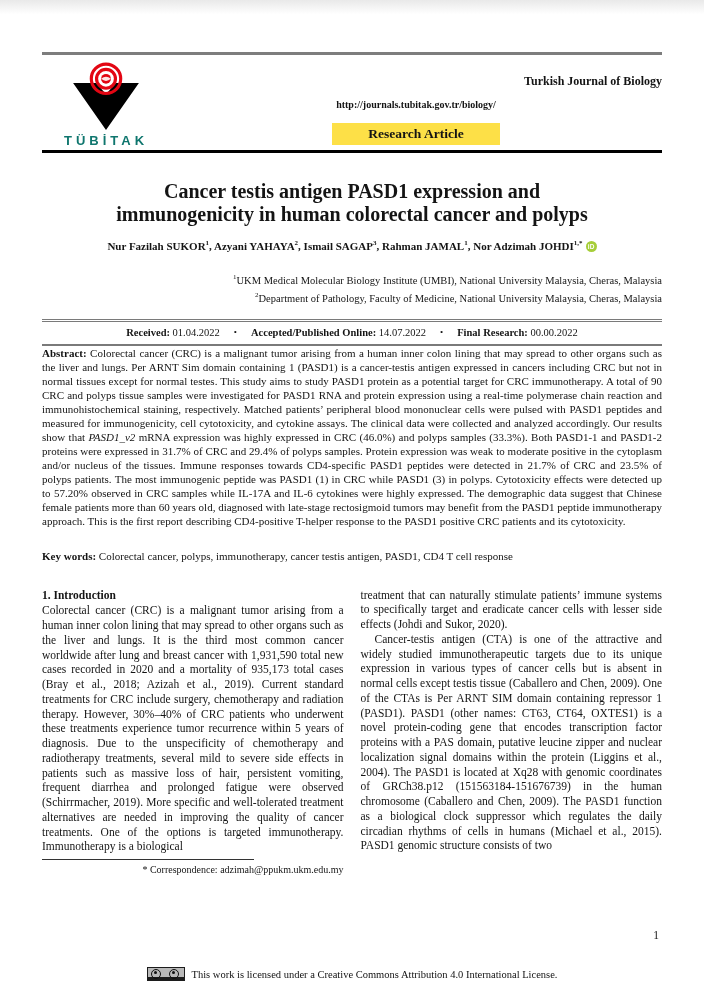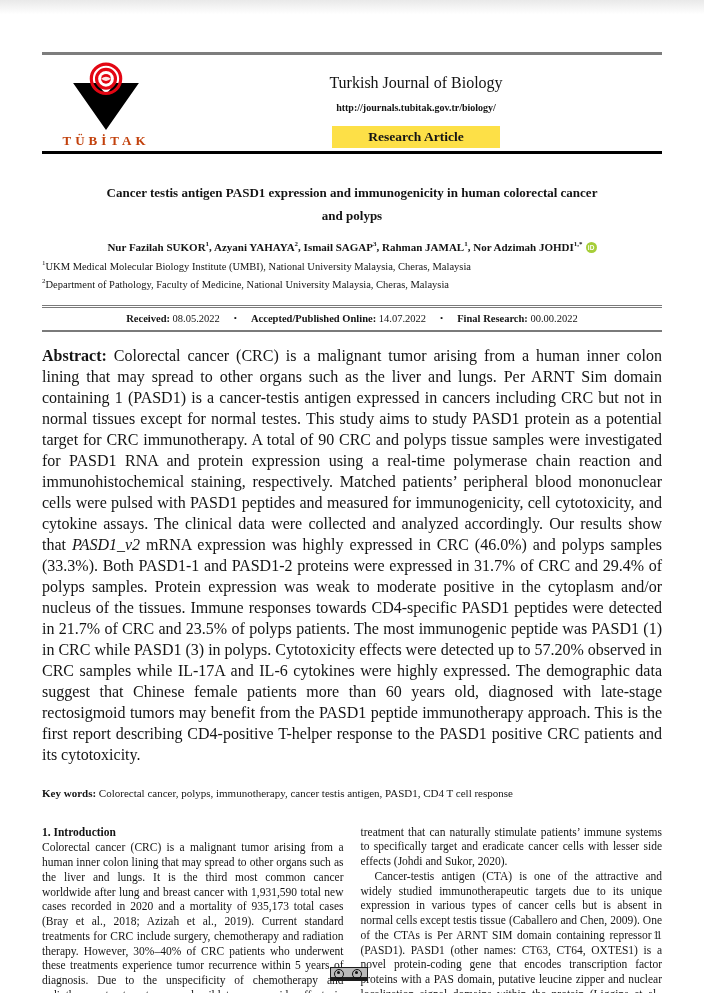--- a/index.html
+++ b/index.html
@@ -10,49 +10,49 @@
   }
   .top-shade{position:absolute;top:0;left:0;right:0;height:16px;
     background:linear-gradient(180deg,#e9e9e9 0%,#ffffff 90%);}
   .rule-top{margin-top:52px;border-top:3px solid #7d7d7d;height:0;}
   .rule-black{margin-top:2px;border-top:3px solid #000;height:0;}
 
   
   .header{display:flex;align-items:flex-start;margin-top:7px;}
   .logo-block{width:128px;text-align:center;flex:0 0 auto;}
   .logo-svg{display:block;margin:0 auto;width:78px;height:70px;}
-  .logo-text{font-family:Liberation Serif, serif;font-weight:bold;
-    font-size:13px;letter-spacing:4px;color:#c2410c;margin-top:1px;}
+  .logo-text{font-family:Liberation Sans, sans-serif;font-weight:bold;
+    font-size:13px;letter-spacing:4px;color:#0f766e;margin-top:1px;}
   .journal-block{flex:1;text-align:center;padding-top:12px;}
-  .journal-title{font-size:16px;font-weight:normal;}
+  .journal-title{font-size:12px;font-weight:bold;text-align:right;}
   .journal-url{font-size:10px;font-weight:bold;margin-top:10px;}
   .badge{display:inline-block;background:#fde047;font-weight:bold;
     font-size:13.5px;padding:3px 36px;margin-top:13px;}
   .issue-block{flex:0 0 auto;width:152px;font-size:11.5px;line-height:16px;
     padding-top:10px;text-align:left;}
 
   
   .article-title{margin-top:27px;padding:0 54px;text-align:center;
-    font-size:13px;font-weight:bold;line-height:23px;}
+    font-size:20px;font-weight:bold;line-height:23px;}
   .authors{margin-top:13px;text-align:center;font-size:11px;font-weight:bold;}
   .authors sup{font-size:7px;}
   .orcid{display:inline-block;vertical-align:1px;margin-left:3px;width:11px;height:11px;
     border-radius:50%;background:#A6CE39;color:#fff;font-family:"Liberation Sans",sans-serif;
     font-size:6.5px;font-weight:bold;line-height:11px;text-align:center;}
-  .affiliations{margin-top:3px;text-align:left;font-size:10.5px;line-height:15.5px;}
+  .affiliations{margin-top:18px;text-align:right;font-size:10.5px;line-height:15.5px;}
   .affiliations sup{font-size:7px;}
 
   
   .received{margin-top:13px;border-top:3px double #7a7a7a;border-bottom:2px solid #7a7a7a;
     padding:5px 0 6px;text-align:center;font-size:10.5px;}
   .received .lbl{font-weight:bold;}
   .received .dot{display:inline-block;margin:0 14px;font-size:9px;vertical-align:1px;}
 
   
-  .abstract{margin-top:13px;font-size:16px;line-height:21px;text-align:justify;}
+  .abstract{font-size:11px;line-height:14px;text-align:justify;}
   .abstract .lbl{font-weight:bold;}
   .abstract .it{font-style:italic;}
   .keywords{margin-top:22px;font-size:11px;text-align:justify;}
   .keywords .lbl{font-weight:bold;}
 
   
   .columns{display:flex;margin-top:26px;}
   .col{width:301.5px;font-size:11.5px;line-height:14.75px;text-align:justify;}
   .col-left{margin-right:17px;}
   .intro-h{font-weight:bold;margin-bottom:1px;}
@@ -105,21 +105,21 @@
 
   <div class="article-title">Cancer testis antigen PASD1 expression and immunogenicity in human colorectal cancer and polyps</div>
 
   <div class="authors"><span>Nur Fazilah SUKOR</span><sup>1</sup><span>, </span><span>Azyani YAHAYA</span><sup>2</sup><span>, </span><span>Ismail SAGAP</span><sup>3</sup><span>, </span><span>Rahman JAMAL</span><sup>1</sup><span>, </span><span>Nor Adzimah JOHDI</span><sup>1,*</sup><span class="orcid">iD</span></div>
 
   <div class="affiliations">
     <div><sup>1</sup><span>UKM Medical Molecular Biology Institute (UMBI), National University Malaysia, Cheras, Malaysia</span></div>
     <div><sup>2</sup><span>Department of Pathology, Faculty of Medicine, National University Malaysia, Cheras, Malaysia</span></div>
   </div>
 
-  <div class="received"><span class="lbl">Received:</span> <span>08.05.2022</span><span class="dot">•</span><span class="lbl">Accepted/Published Online:</span> <span>14.07.2022</span><span class="dot">•</span><span class="lbl">Final Research:</span> <span>00.00.2022</span></div>
+  <div class="received"><span class="lbl">Received:</span> <span>01.04.2022</span><span class="dot">•</span><span class="lbl">Accepted/Published Online:</span> <span>14.07.2022</span><span class="dot">•</span><span class="lbl">Final Research:</span> <span>00.00.2022</span></div>
 
   <div class="abstract"><span class="lbl">Abstract:</span><span> Colorectal cancer (CRC) is a malignant tumor arising from a human inner colon lining that may spread to other organs such as the liver and lungs. Per ARNT Sim domain containing 1 (PASD1) is a cancer-testis antigen expressed in cancers including CRC but not in normal tissues except for normal testes. This study aims to study PASD1 protein as a potential target for CRC immunotherapy. A total of 90 CRC and polyps tissue samples were investigated for PASD1 RNA and protein expression using a real-time polymerase chain reaction and immunohistochemical staining, respectively. Matched patients’ peripheral blood mononuclear cells were pulsed with PASD1 peptides and measured for immunogenicity, cell cytotoxicity, and cytokine assays. The clinical data were collected and analyzed accordingly. Our results show that </span><span class="it">PASD1_v2</span><span> mRNA expression was highly expressed in CRC (46.0%) and polyps samples (33.3%). Both PASD1-1 and PASD1-2 proteins were expressed in 31.7% of CRC and 29.4% of polyps samples. Protein expression was weak to moderate positive in the cytoplasm and/or nucleus of the tissues. Immune responses towards CD4-specific PASD1 peptides were detected in 21.7% of CRC and 23.5% of polyps patients. The most immunogenic peptide was PASD1 (1) in CRC while PASD1 (3) in polyps. Cytotoxicity effects were detected up to 57.20% observed in CRC samples while IL-17A and IL-6 cytokines were highly expressed. The demographic data suggest that Chinese female patients more than 60 years old, diagnosed with late-stage rectosigmoid tumors may benefit from the PASD1 peptide immunotherapy approach. This is the first report describing CD4-positive T-helper response to the PASD1 positive CRC patients and its cytotoxicity.</span></div>
 
   <div class="keywords"><span class="lbl">Key words:</span><span> Colorectal cancer, polyps, immunotherapy, cancer testis antigen, PASD1, CD4 T cell response</span></div>
 
   <div class="columns">
     <div class="col col-left">
       <div class="intro-h">1. Introduction</div>
       <p class="para">Colorectal cancer (CRC) is a malignant tumor arising from a human inner colon lining that may spread to other organs such as the liver and lungs. It is the third most common cancer worldwide after lung and breast cancer with 1,931,590 total new cases recorded in 2020 and a mortality of 935,173 total cases (Bray et al., 2018; Azizah et al., 2019). Current standard treatments for CRC include surgery, chemotherapy and radiation therapy. However, 30%–40% of CRC patients who underwent these treatments experience tumor recurrence within 5 years of diagnosis. Due to the unspecificity of chemotherapy and radiotherapy treatments, several mild to severe side effects in patients such as massive loss of hair, persistent vomiting, frequent diarrhea and prolonged fatigue were observed (Schirrmacher, 2019). More specific and well-tolerated treatment alternatives are needed in improving the quality of cancer treatments. One of the options is targeted immunotherapy. Immunotherapy is a biological</p>
       <div class="footnote">
@@ -132,14 +132,14 @@
       <p class="para para-indent">Cancer-testis antigen (CTA) is one of the attractive and widely studied immunotherapeutic targets due to its unique expression in various types of cancer cells but is absent in normal cells except testis tissue (Caballero and Chen, 2009). One of the CTAs is Per ARNT SIM domain containing repressor 1 (PASD1). PASD1 (other names: CT63, CT64, OXTES1) is a novel protein-coding gene that encodes transcription factor proteins with a PAS domain, putative leucine zipper and nuclear localization signal domains within the protein (Liggins et al., 2004). The PASD1 is located at Xq28 with genomic coordinates of GRCh38.p12 (151563184-151676739) in the human chromosome (Caballero and Chen, 2009). The PASD1 function as a biological clock suppressor which regulates the daily circadian rhythms of cells in humans (Michael et al., 2015). PASD1 genomic structure consists of two</p>
     </div>
   </div>
 
   <div class="page-number">1</div>
 
   <div class="footer"><span class="cc-badge"><span class="cc-c cc-c1">
           <span class="cc-dot"></span>
         </span><span class="cc-c cc-c2">
           <span class="cc-dot"></span>
-        </span></span></div>
+        </span></span><span>This work is licensed under a Creative Commons Attribution 4.0 International License.</span></div>
 </div>
 
 </body></html>

